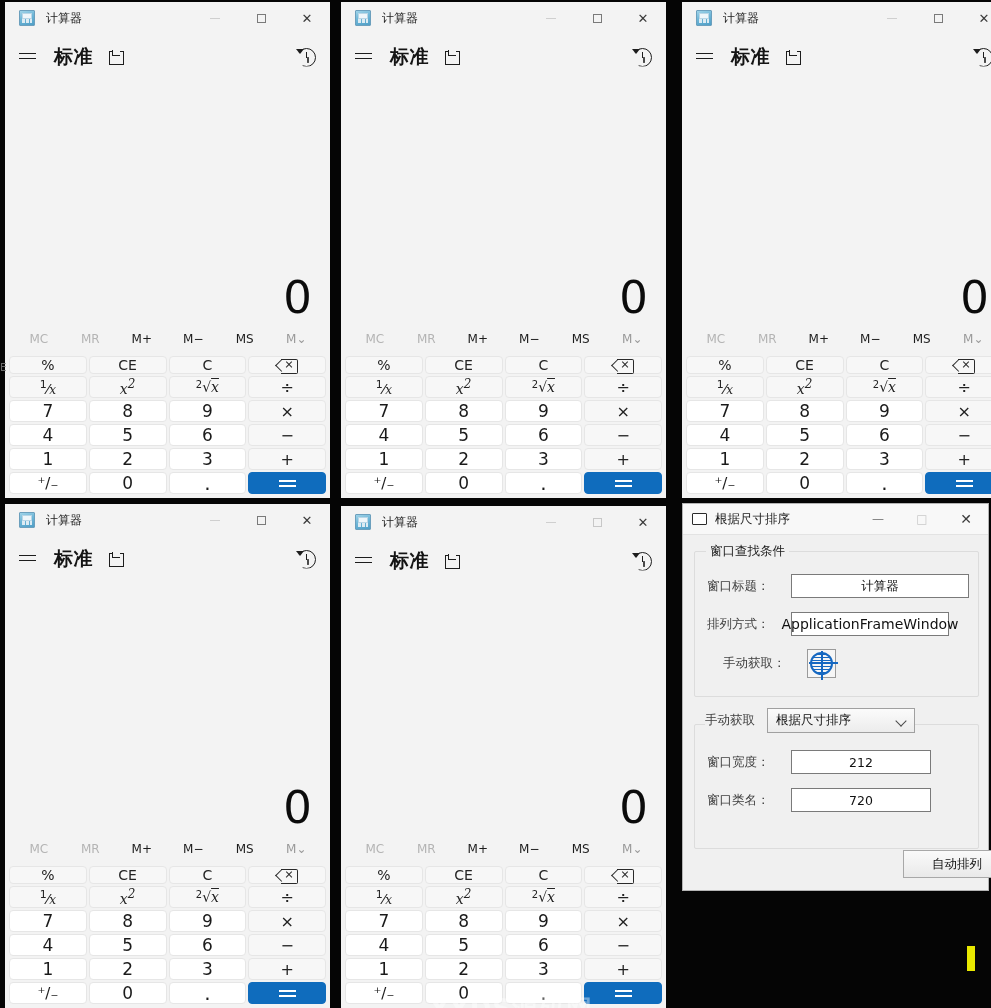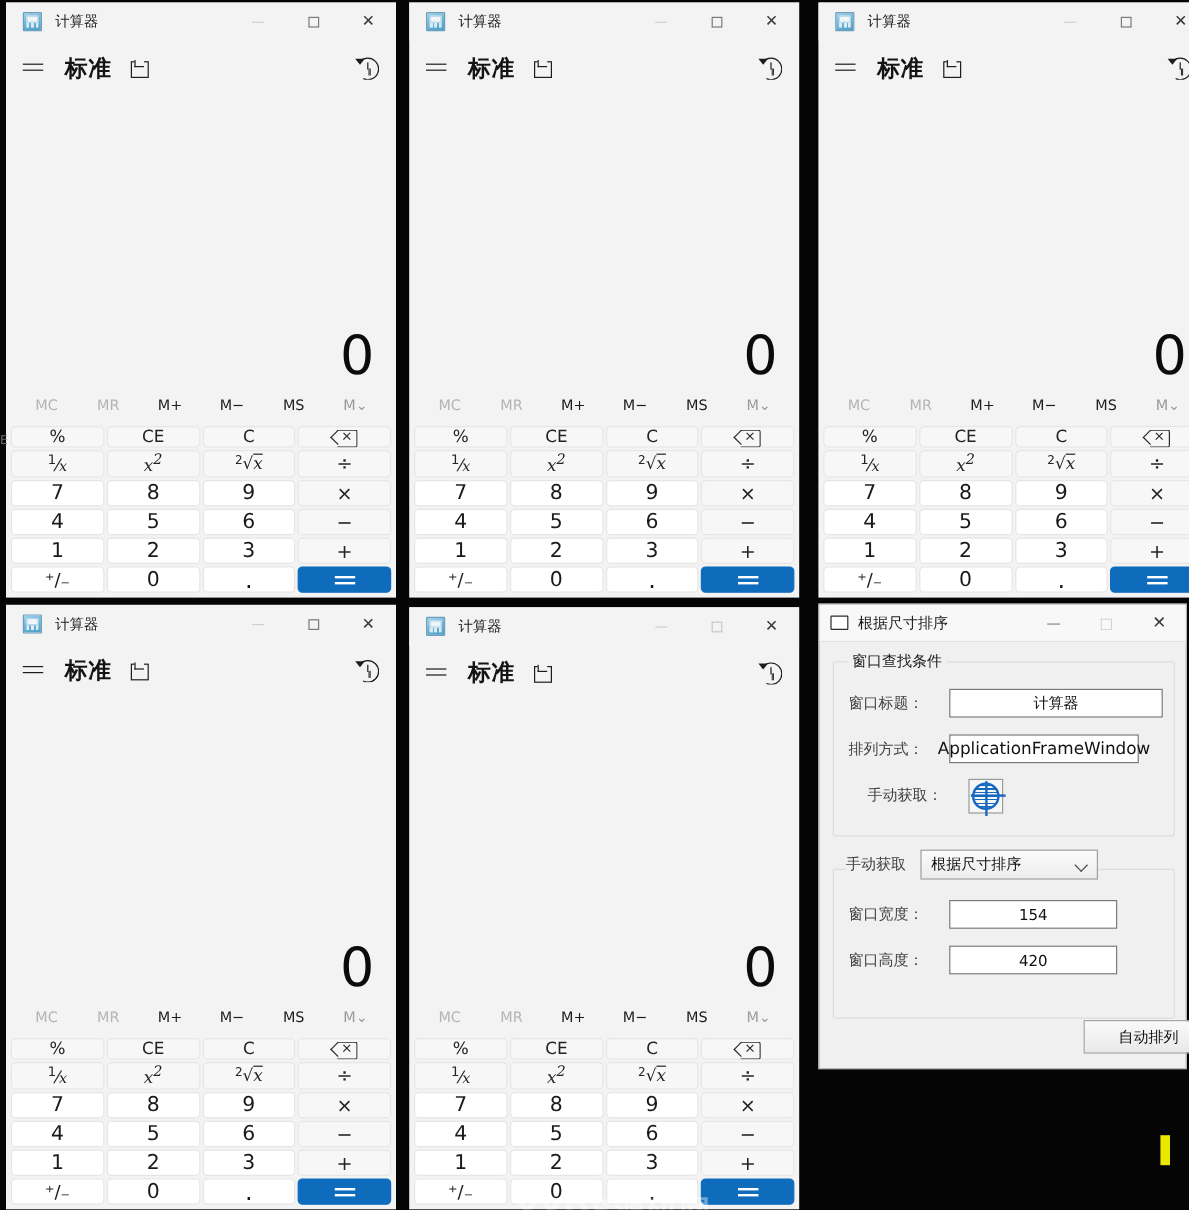--- a/index.html
+++ b/index.html
@@ -874,26 +874,26 @@
     <div class="frow" style="left:22px; top:203px; width:274px; height:26px;">
       <div class="flabel" style="width:62px; background:#f0f0f0; z-index:2;">手动获取</div>
       <div class="sel" style="width:148px; height:25px; z-index:2;">
         <span>根据尺寸排序</span>
         <span class="chev"></span>
       </div>
     </div>
 
     <div class="frow" style="left:24px; top:246px; width:272px; height:24px;">
       <div class="flabel" style="width:84px;">窗口宽度：</div>
-      <div class="finput" style="width:140px; height:24px;">154</div>
+      <div class="finput" style="width:140px; height:24px;">212</div>
     </div>
 
     <div class="frow" style="left:24px; top:284px; width:272px; height:24px;">
-      <div class="flabel" style="width:84px;">窗口高度：</div>
-      <div class="finput" style="width:140px; height:24px;">420</div>
+      <div class="flabel" style="width:84px;">窗口类名：</div>
+      <div class="finput" style="width:140px; height:24px;">720</div>
     </div>
 
     <div class="btn-primary" style="left:180px; top:346px; width:108px; height:28px;margin-left:40px;">自动排列</div>
   </div>
 
   <div class="edge-letter" style="left:0px; top:362px;">E</div>
   <div class="yellow-bar" style="left:967px; top:946px; width:8px; height:25px;"></div>
 </div>
 
 </body></html>

